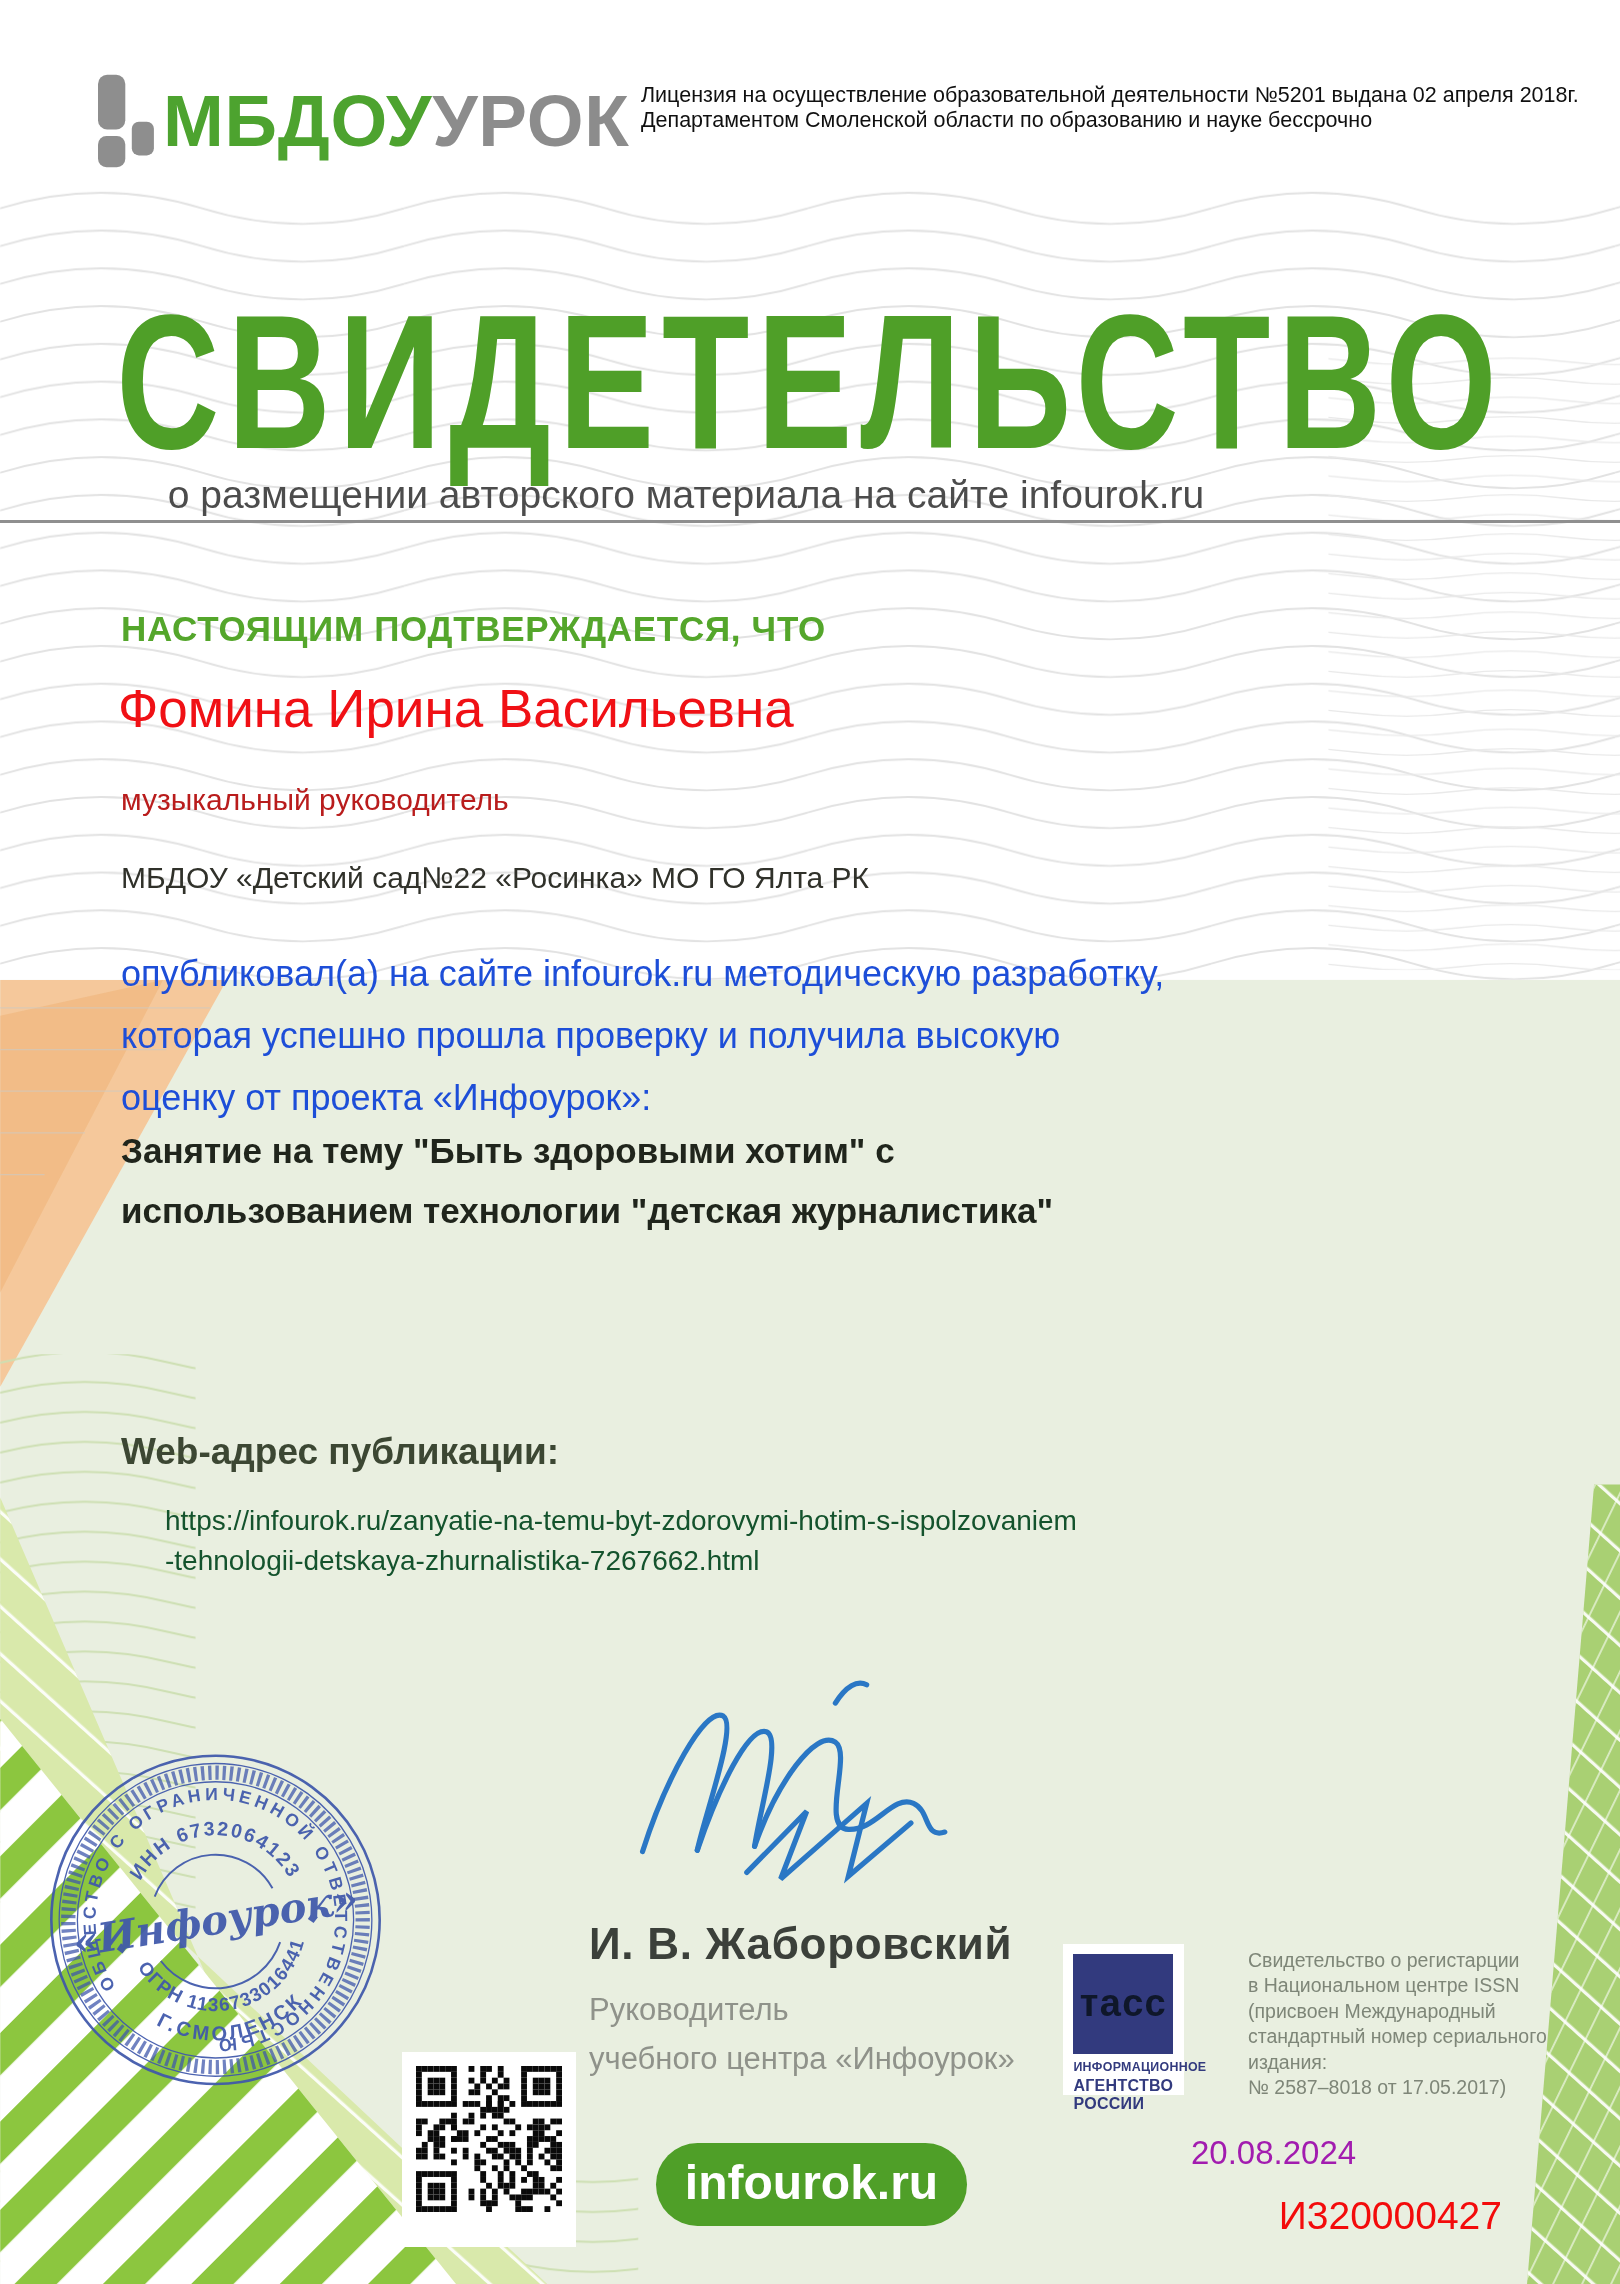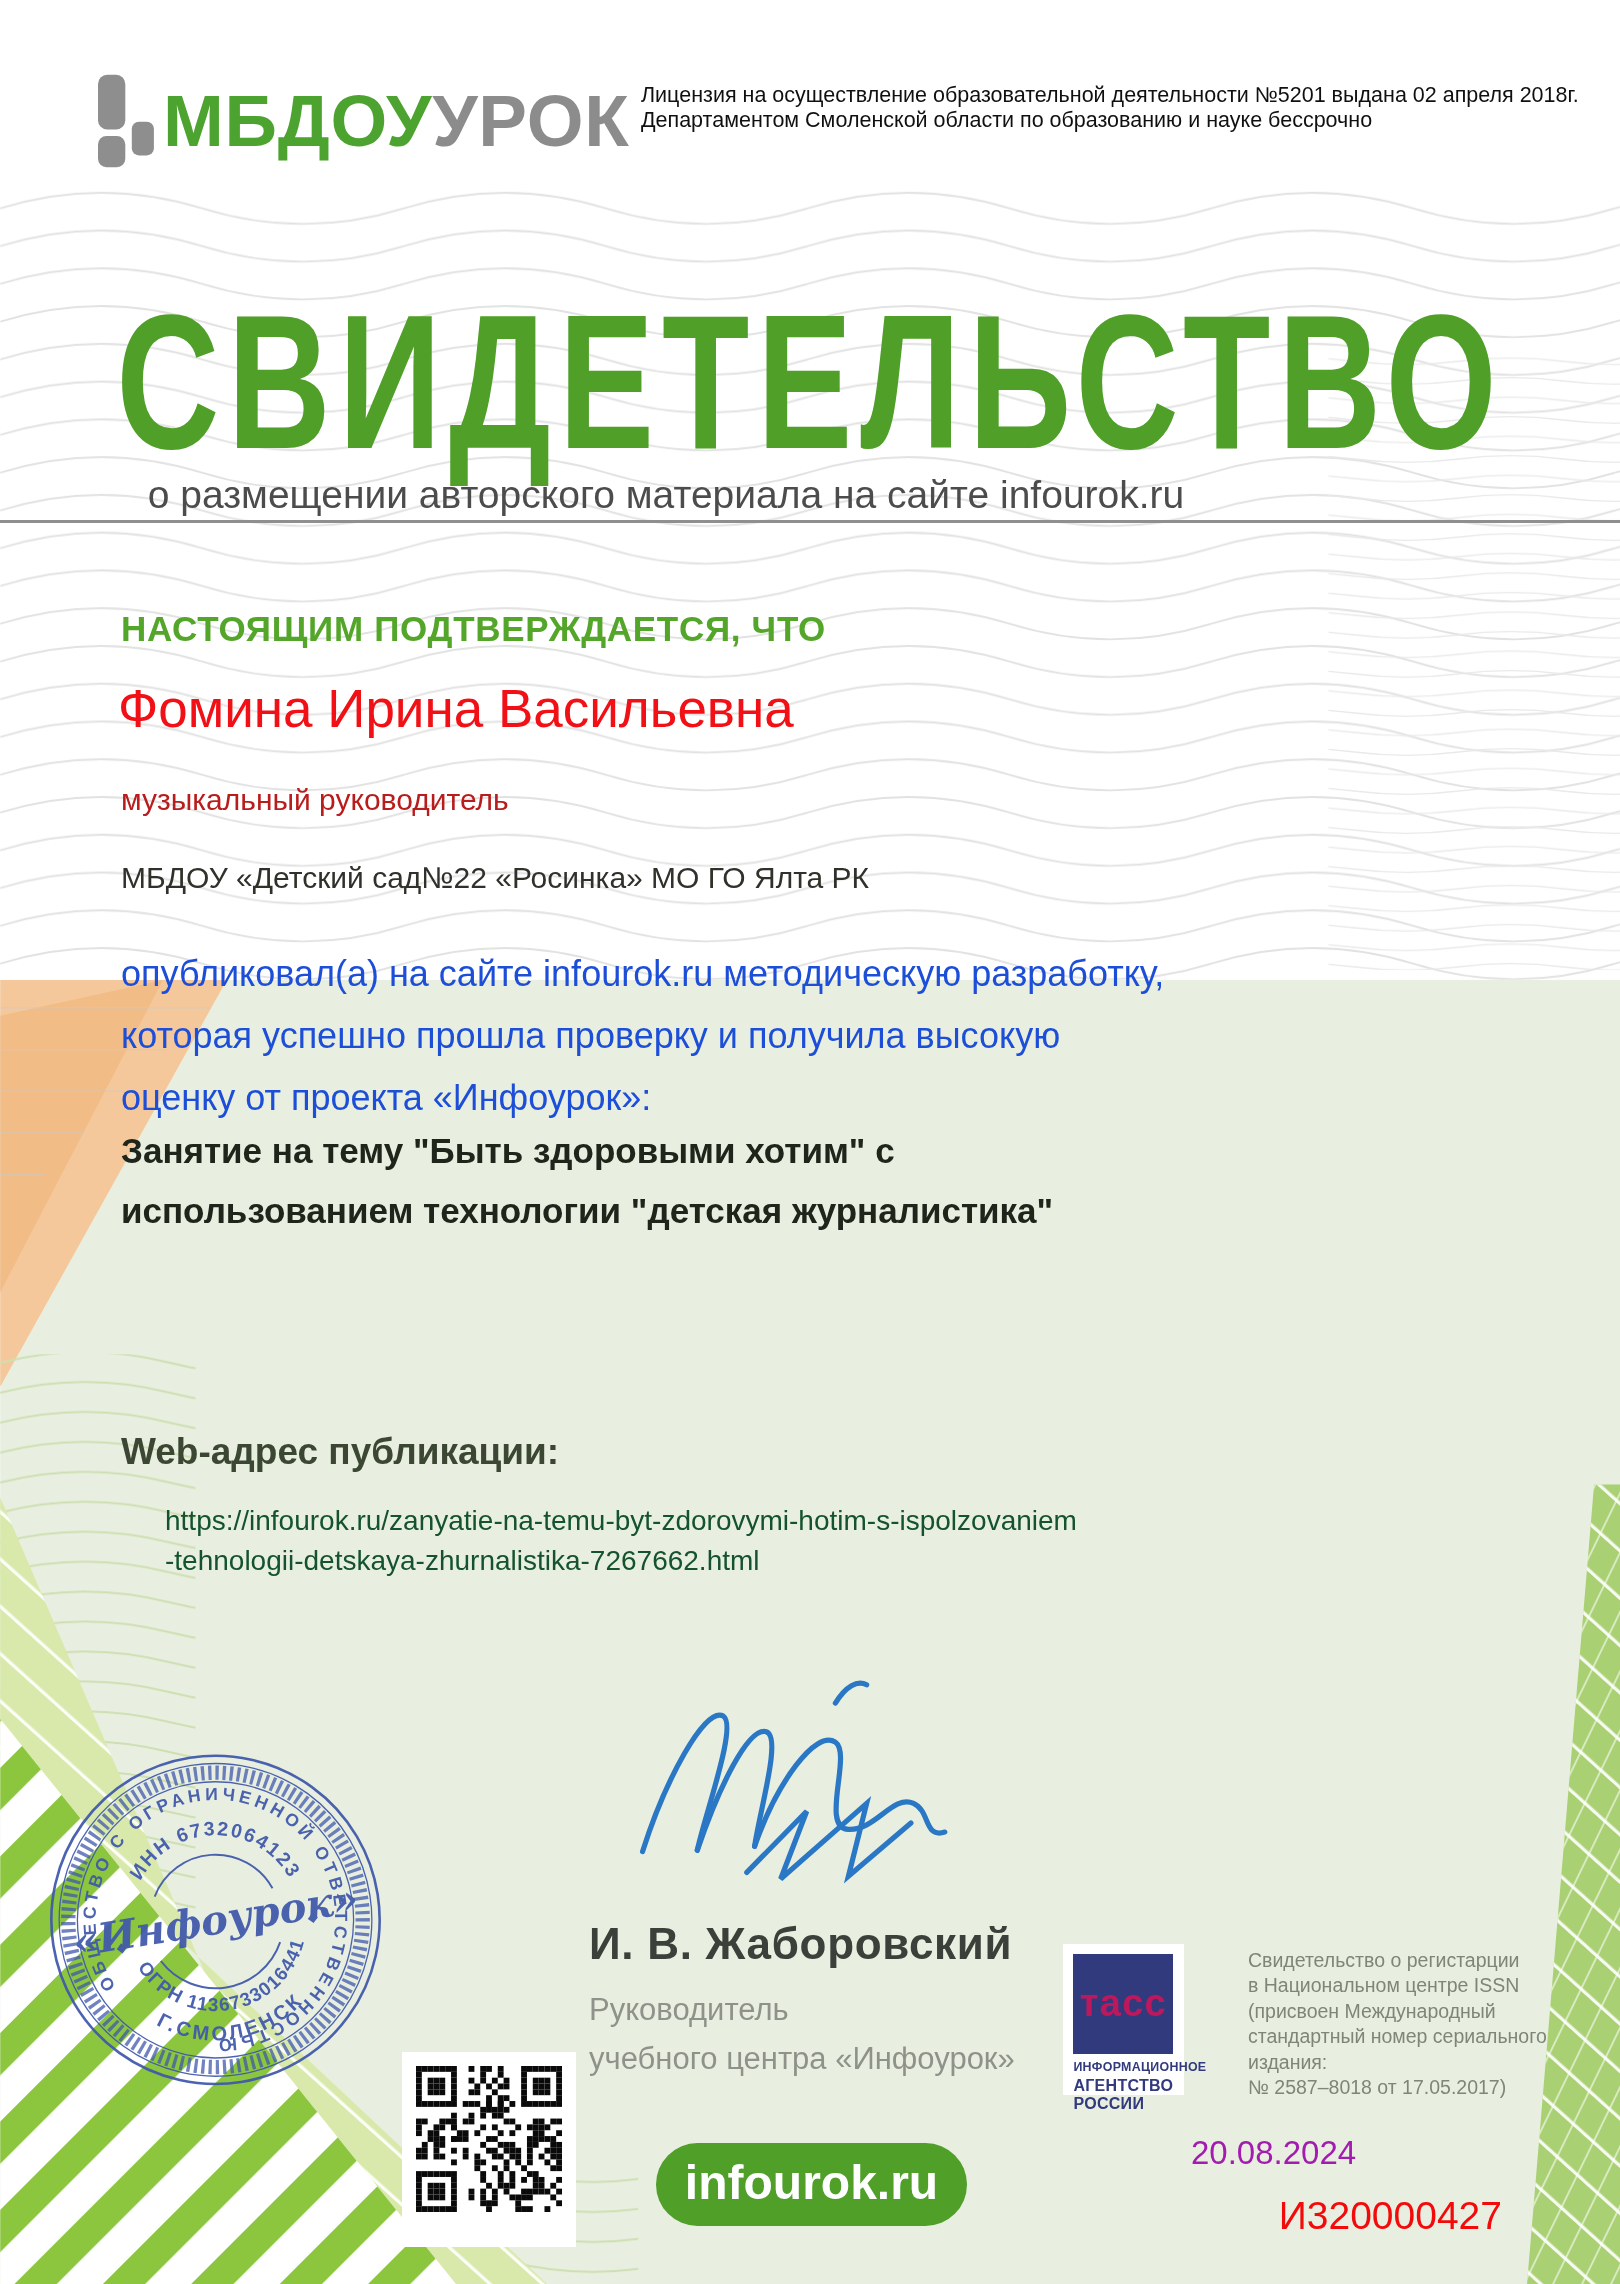--- a/index.html
+++ b/index.html
@@ -12,21 +12,21 @@
   
   #logo{left:98px;top:72px;display:flex;align-items:flex-start;z-index:2;}
   #logo .word{font-size:73px;font-weight:700;letter-spacing:0.7px;line-height:98px;}
   #logo .g{color:#4da32f;} #logo .gr{color:#8c8c8c;}
   #license{left:641px;top:83px;font-size:21.5px;line-height:25.4px;color:#101010;z-index:2;}
 
   
   #title{left:0;top:272px;width:1621px;text-align:center;color:#4f9f28;font-weight:700;
          font-size:143px;letter-spacing:7.8px;transform:scaleY(1.34);transform-origin:50% 0;
          white-space:nowrap;z-index:2;}
-  #subtitle{left:0;top:473px;width:1332px;text-align:center;font-size:39px;color:#4c4c4c;z-index:2;}
+  #subtitle{left:0;top:473px;width:1332px;text-align:center;font-size:39px;color:#4c4c4c;z-index:2;padding-left:20px;}
   #rule{left:0;top:520px;width:1621px;height:3.3px;background:#8f8f8f;z-index:2;}
 
   
   #confirm{left:121px;top:609px;font-size:35px;font-weight:700;letter-spacing:0.7px;color:#54a62b;z-index:2;}
   #person{left:118px;top:678px;font-size:53px;color:#f01015;z-index:2;}
   #role{left:121px;top:783px;font-size:30px;color:#b91c1c;z-index:2;}
   #org{left:121px;top:861px;font-size:30px;color:#30312a;z-index:2;}
   #pub{left:121px;top:943px;font-size:36px;line-height:62px;color:#1d4ed8;z-index:2;}
   #work{left:121px;top:1121px;font-size:35px;line-height:60px;font-weight:700;color:#20251c;z-index:2;}
 
@@ -39,21 +39,21 @@
   #qrbox{left:402px;top:2052px;width:174px;height:195px;background:#ffffff;z-index:2;}
   #qrbox svg{position:absolute;left:14.3px;top:14.3px;}
   #sig{left:619px;top:1664px;z-index:2;}
   #signer-name{left:589px;top:1919px;font-size:44px;font-weight:700;color:#3b403a;letter-spacing:0.7px;z-index:2;}
   #signer-role1{left:589px;top:1992px;font-size:31px;color:#8f928a;z-index:2;}
   #signer-role2{left:589px;top:2041px;font-size:31px;color:#8f928a;z-index:2;}
 
   
   #tass{left:1063px;top:1944px;width:121px;height:151px;background:#ffffff;z-index:2;}
   #tass .sq{position:absolute;left:10.4px;top:10.4px;width:100px;height:100px;background:#323a7e;}
-  #tass .lg{position:absolute;left:0;top:38px;width:100px;text-align:center;color:#be185d;
+  #tass .lg{position:absolute;left:0;top:38px;width:100px;text-align:center;color:#0f172a;
             font-size:38px;font-weight:700;letter-spacing:1.3px;}
   #tass .l1{position:absolute;left:10.4px;top:116px;font-size:12.4px;font-weight:700;color:#323a7e;letter-spacing:0.3px;}
   #tass .l2{position:absolute;left:10.4px;top:133px;font-size:16px;font-weight:700;color:#323a7e;letter-spacing:0.3px;}
   #issn{left:1248px;top:1948px;font-size:19.5px;line-height:25.4px;color:#7e8678;z-index:2;}
 
   
   #btn{left:656px;top:2143px;width:311px;height:83px;border-radius:42px;background:#4f9f28;
        color:#ffffff;font-size:48px;font-weight:700;text-align:center;line-height:79px;z-index:2;}
   #date{left:1191px;top:2134px;width:311px;text-align:left;font-size:33px;color:#a21caf;z-index:2;}
   #number{left:1191px;top:2194px;width:311px;text-align:right;font-size:39px;color:#f30b0b;z-index:2;}

